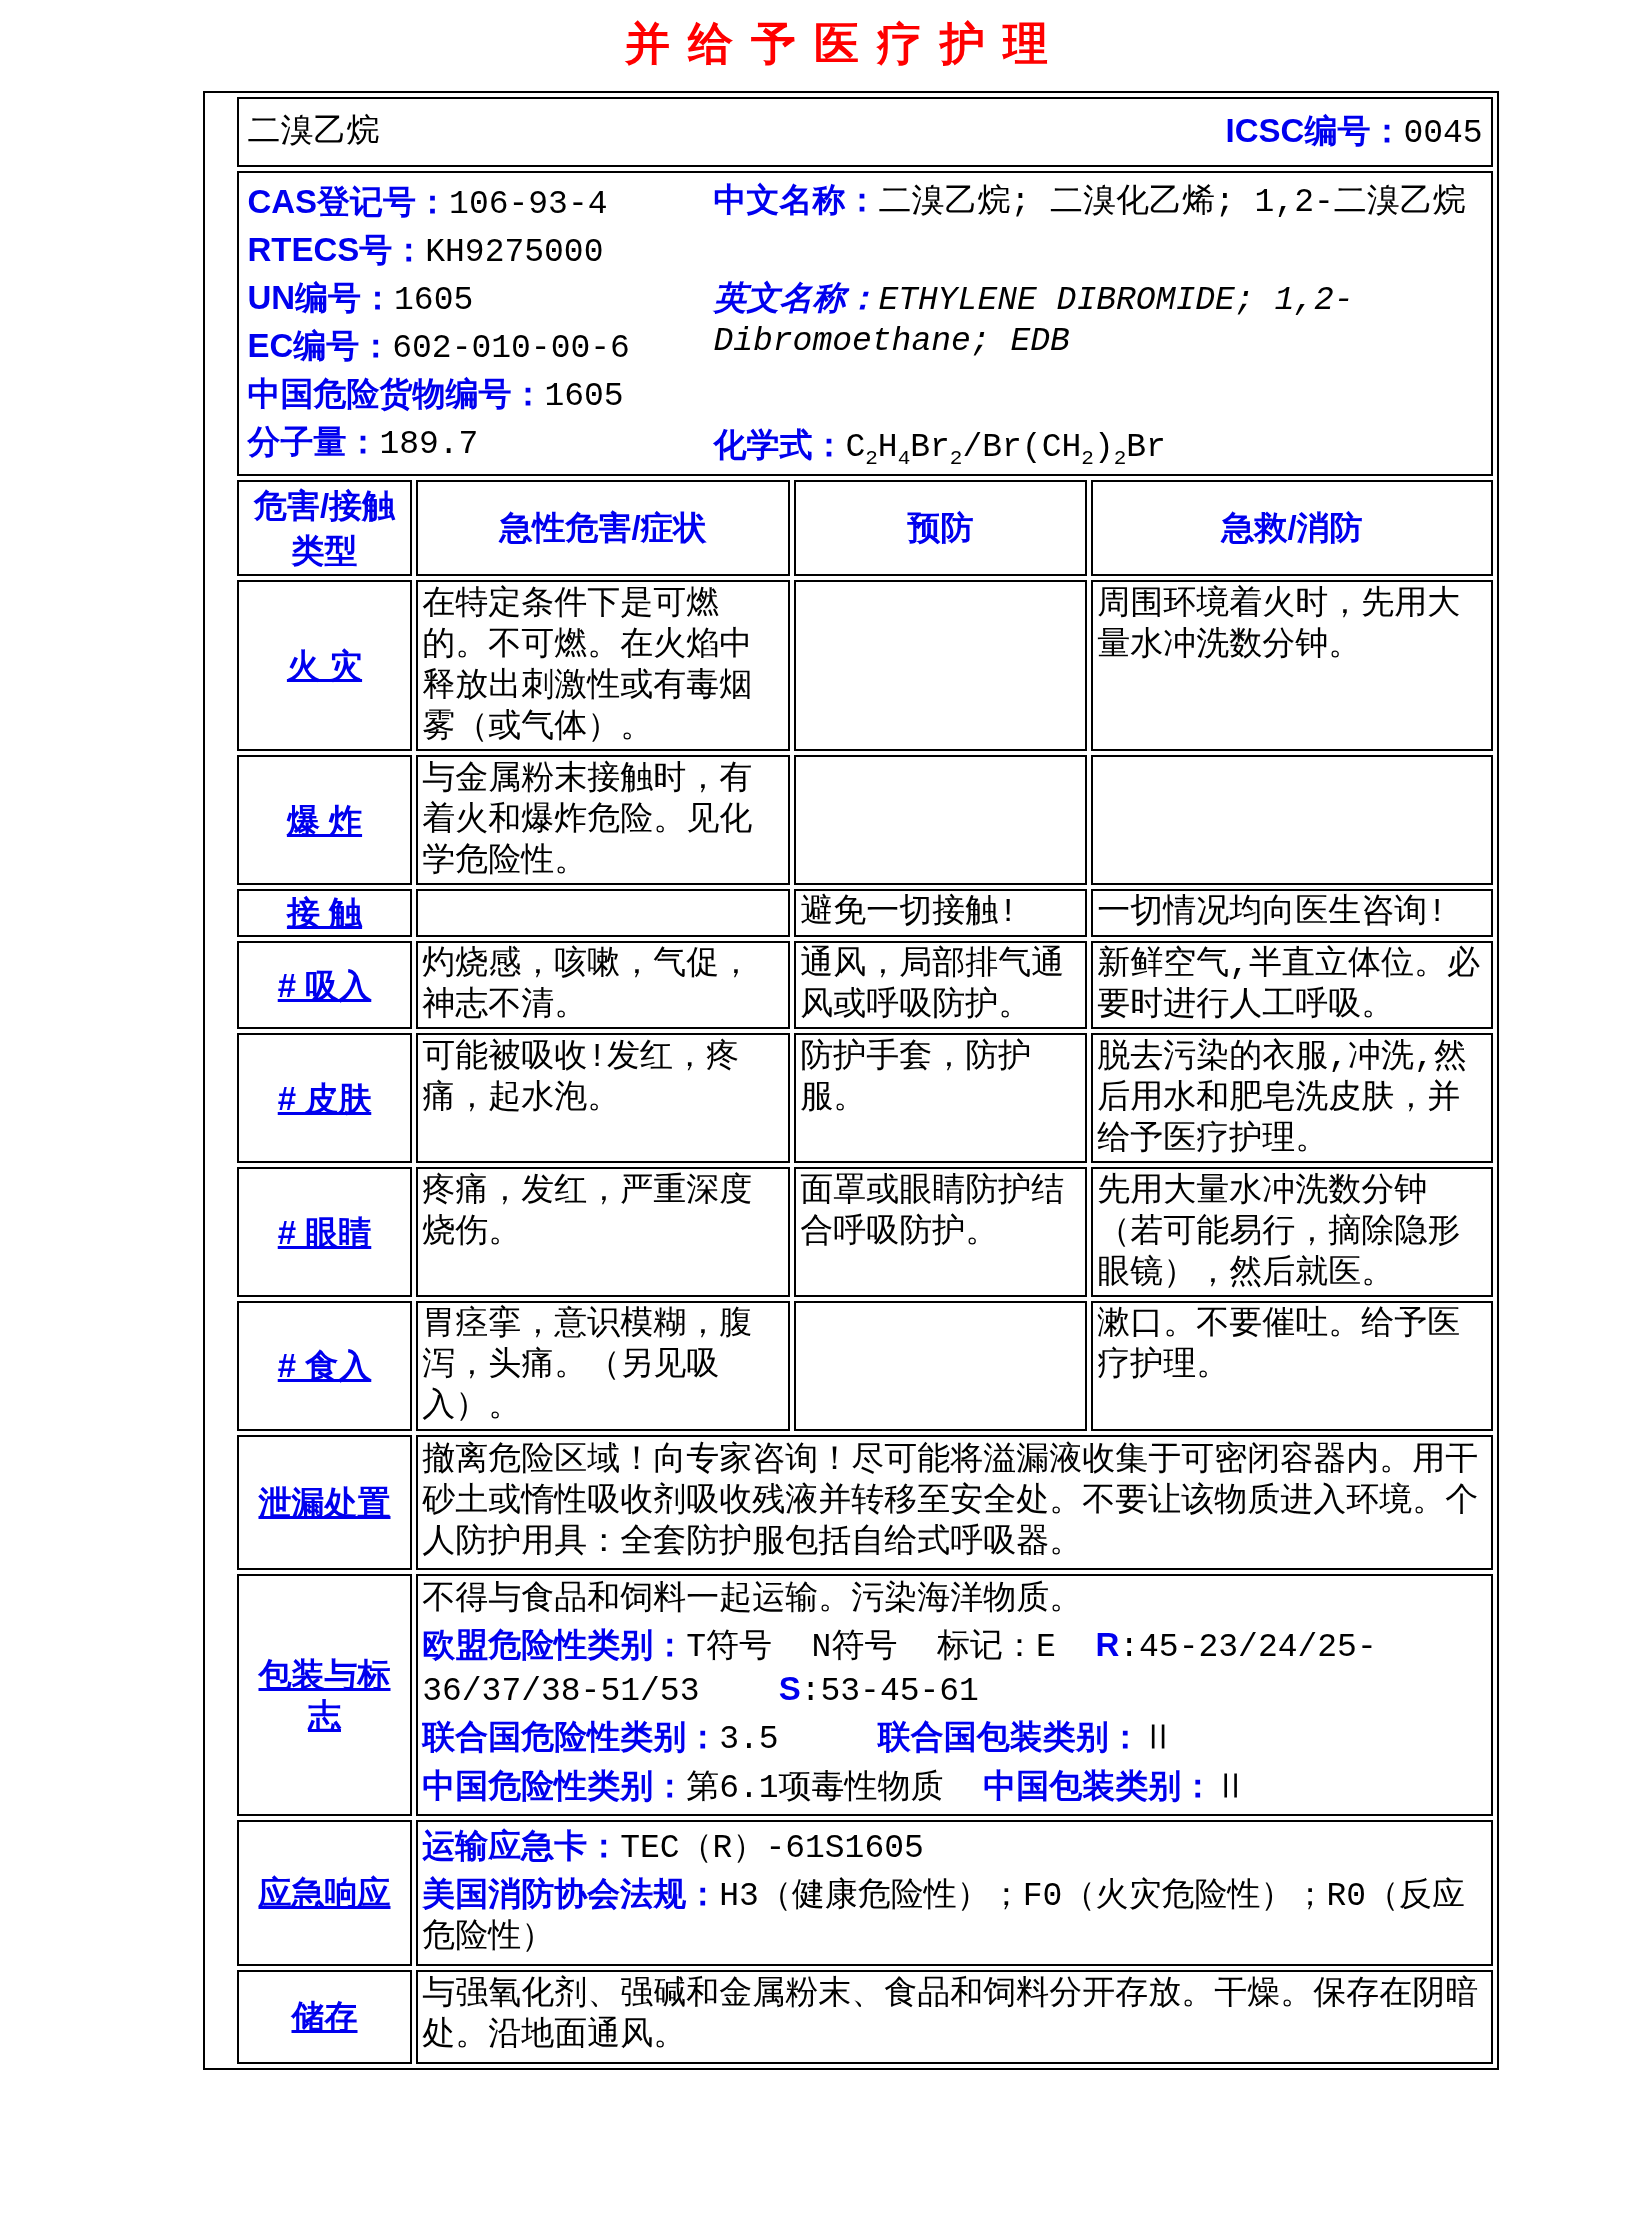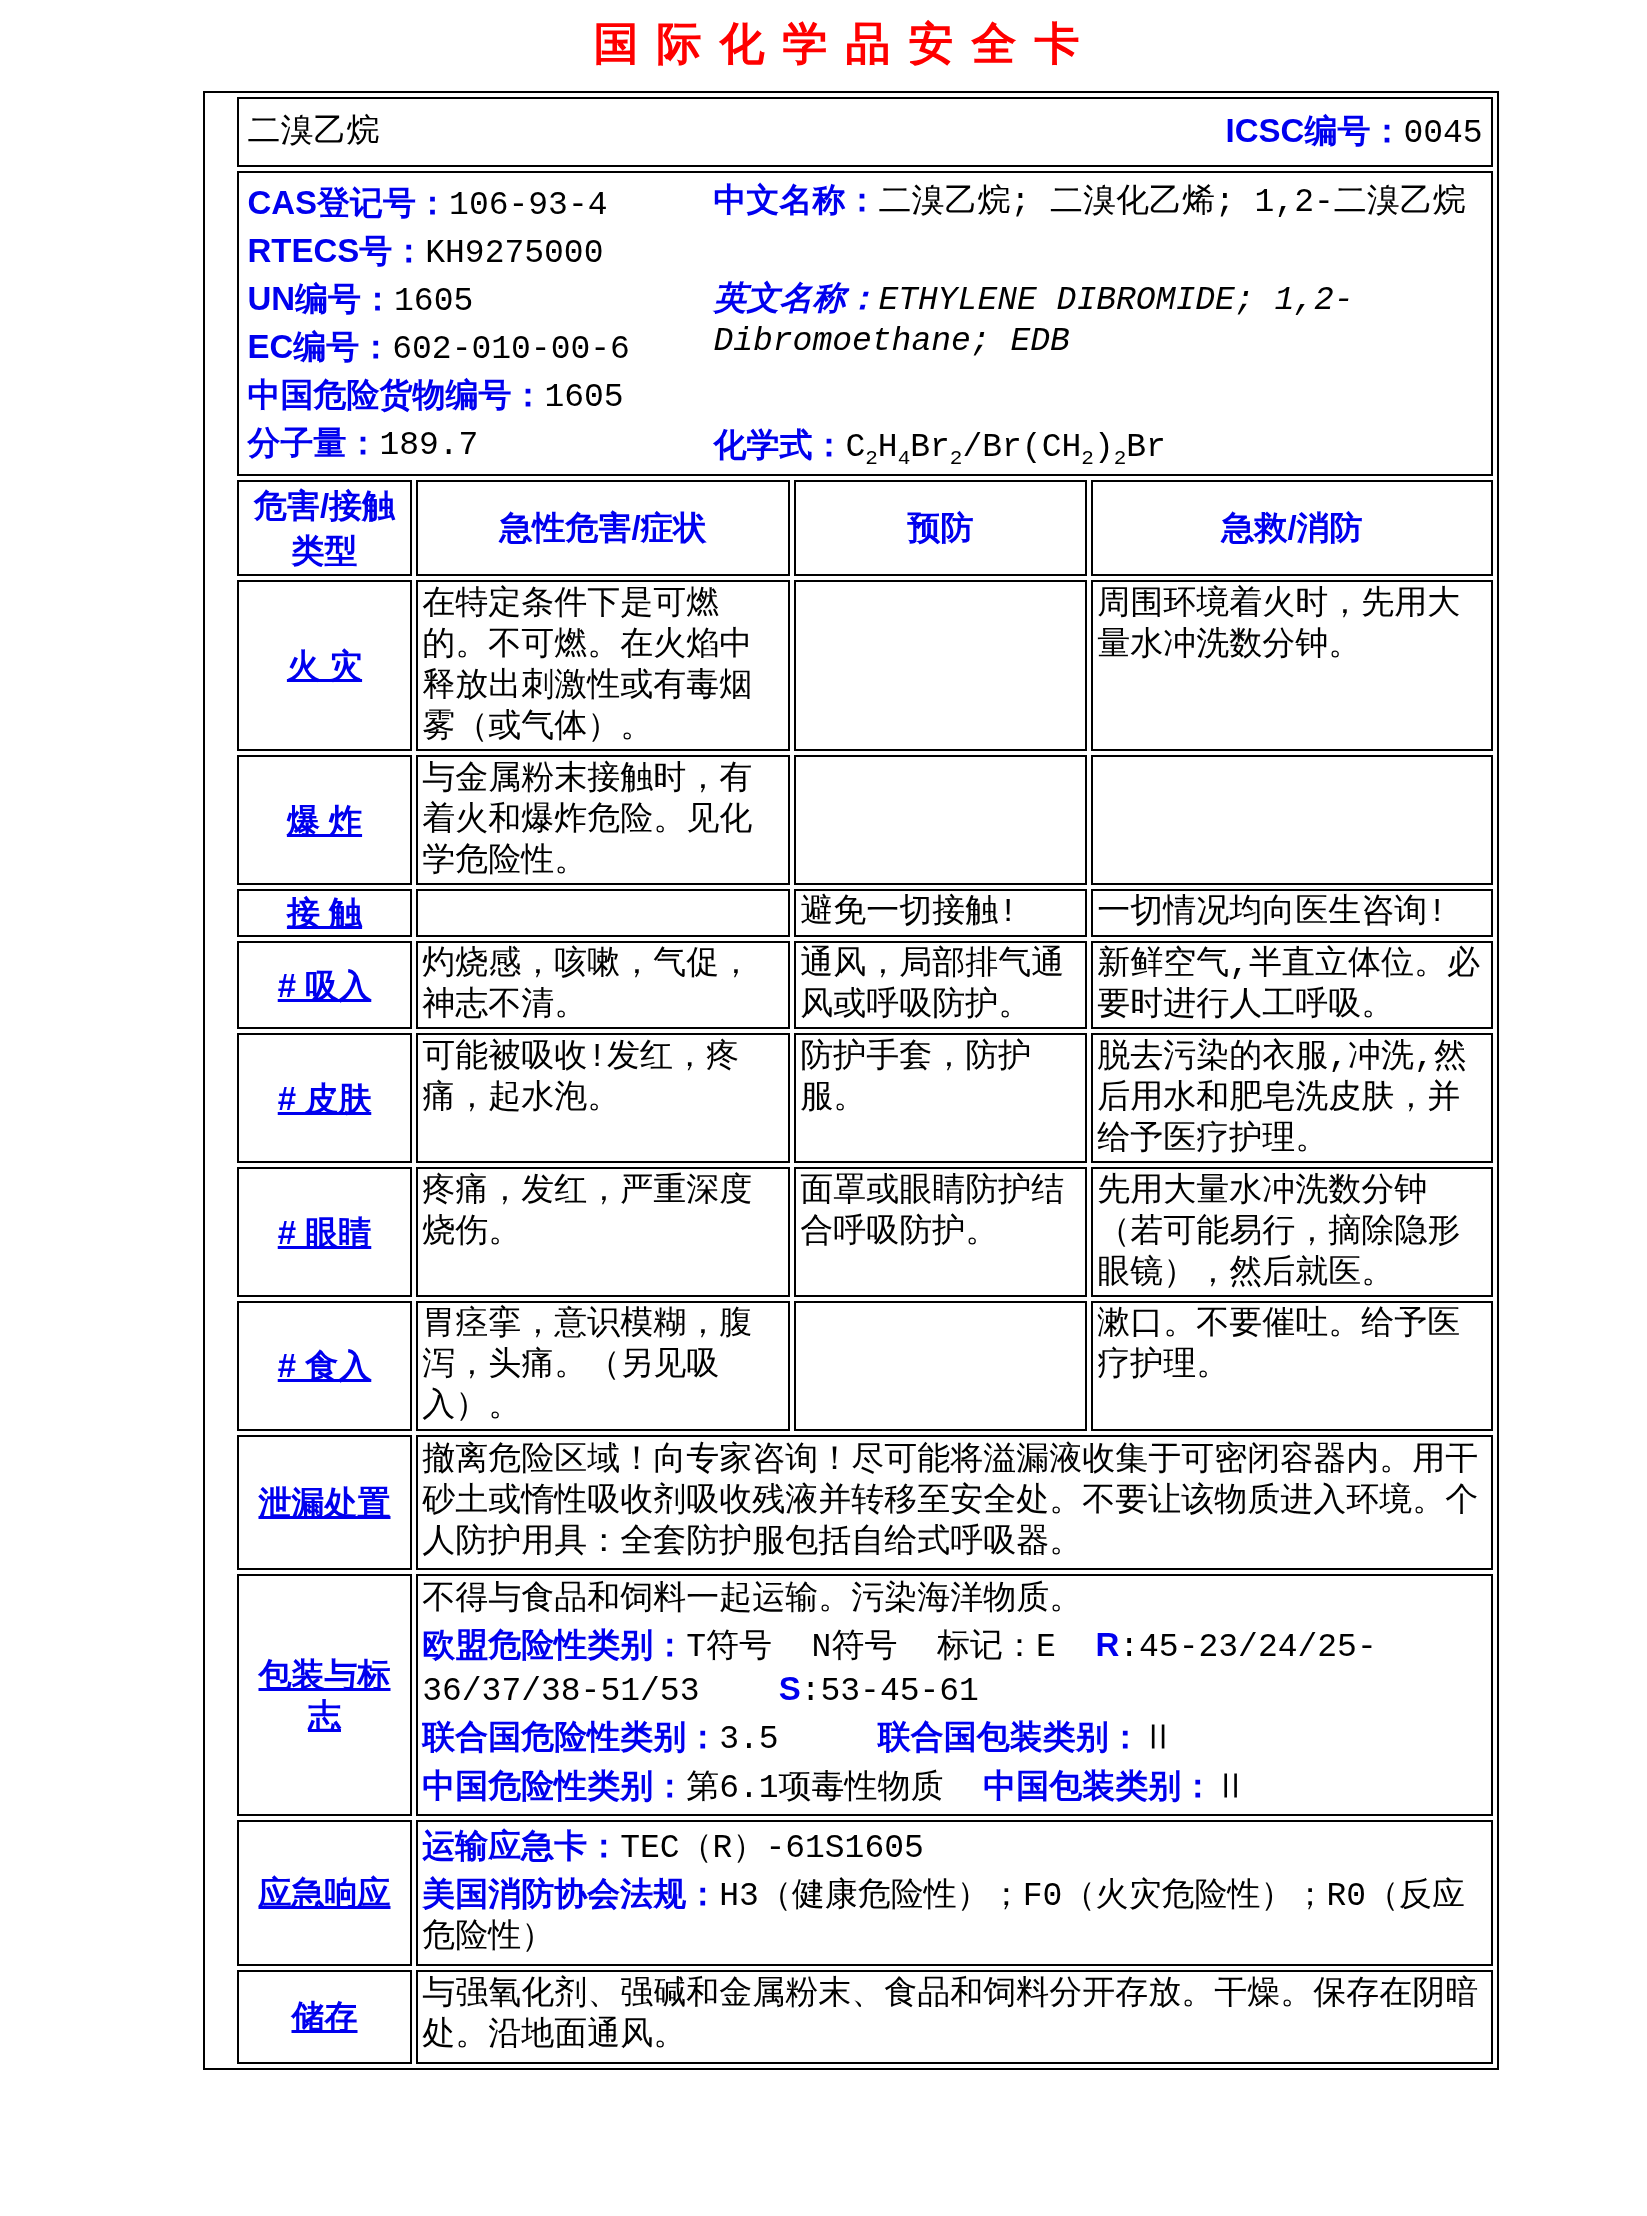--- a/index.html
+++ b/index.html
@@ -49,21 +49,21 @@
   .lbl{
     color:var(--blue);
     font-weight:bold;
     font-family:"Liberation Sans","DejaVu Sans",sans-serif;
   }
   
   .toprow td{padding:11.2px 8.4px;}
   .toprow .flex{display:flex;justify-content:space-between;align-items:center;}
   
   .idcell{padding:5.6px 8.4px;}
-  .idflex{display:flex;align-items:flex-end;}
+  .idflex{display:flex;align-items:center;}
   .idleft{width:466px;flex:none;}
   .idleft p{margin:0;line-height:45px;white-space:nowrap;}
   .idright{flex:1;}
   .idright p{margin:0;line-height:41px;}
   .idright .en{margin-top:54px;font-style:italic;}
   .idright .formula{margin-top:62px;}
   sub{font-size:21px;line-height:0;}
   
   .hdr td{
     height:92px;
@@ -83,21 +83,21 @@
     text-decoration:underline;
   }
   .seccell p{margin:4.2px 0;white-space:pre-wrap;}
   .seccell p:first-child{margin-top:1.4px;}
 </style>
 </head>
 <body>
 
 <div class="page">
 
-  <div class="title">国际化学品安全卡</div>
+  <div class="title">并给予医疗护理</div>
 
   <table class="card">
     <colgroup>
       <col style="width:175px">
       <col style="width:374px">
       <col style="width:293px">
       <col style="width:402px">
     </colgroup>
 
     <tbody>

